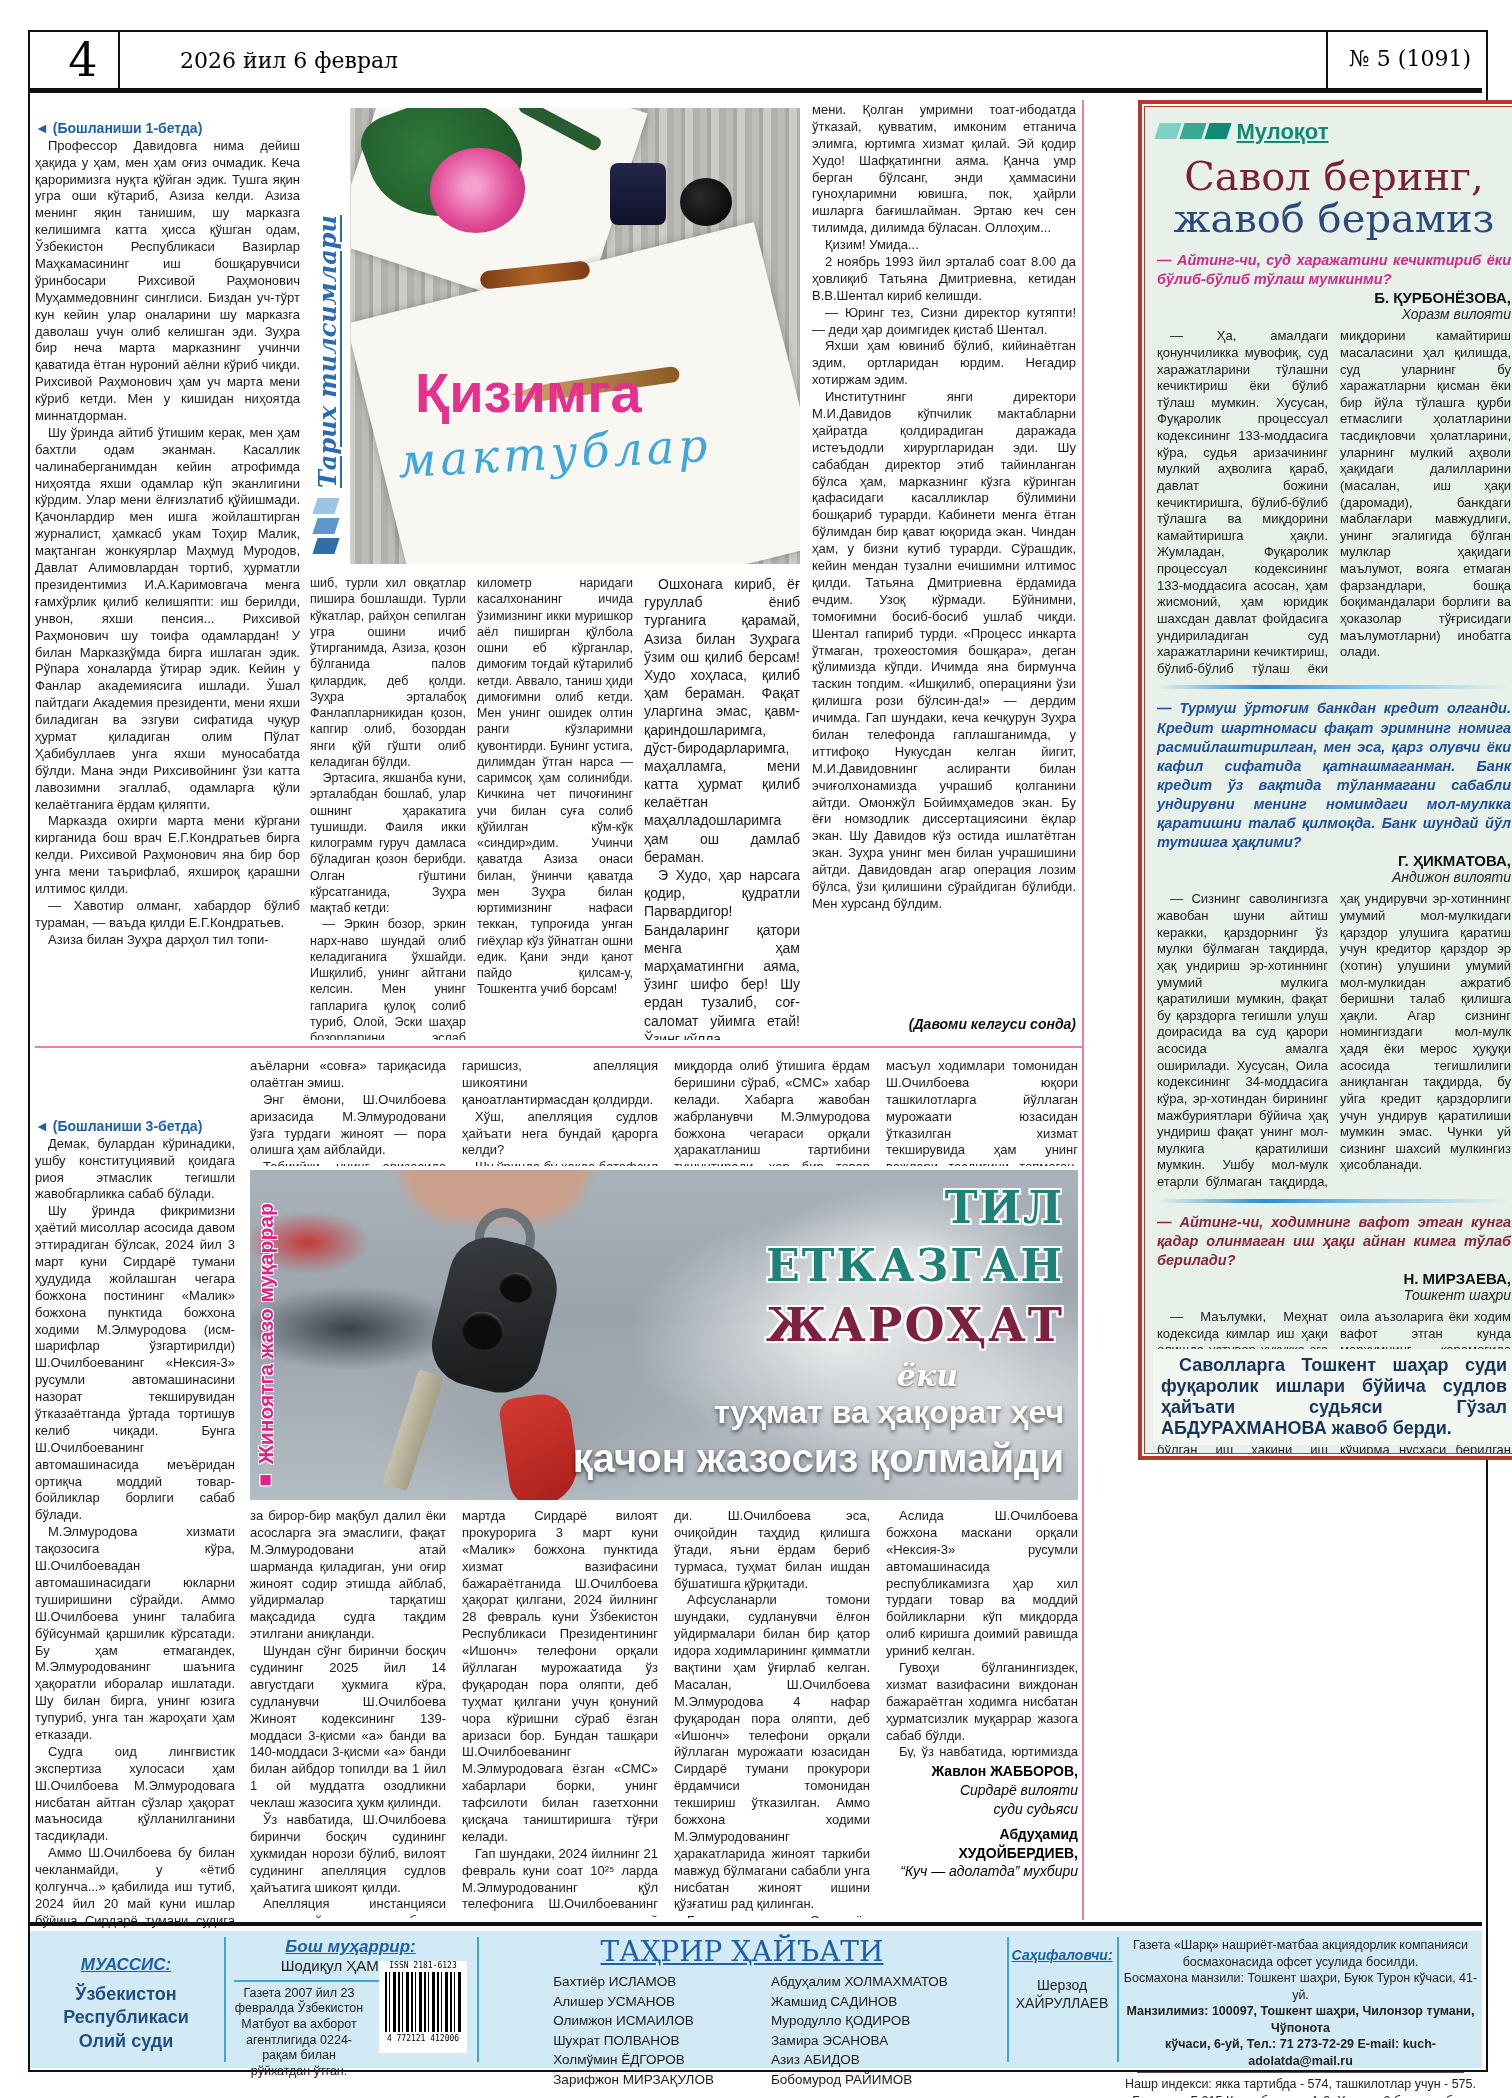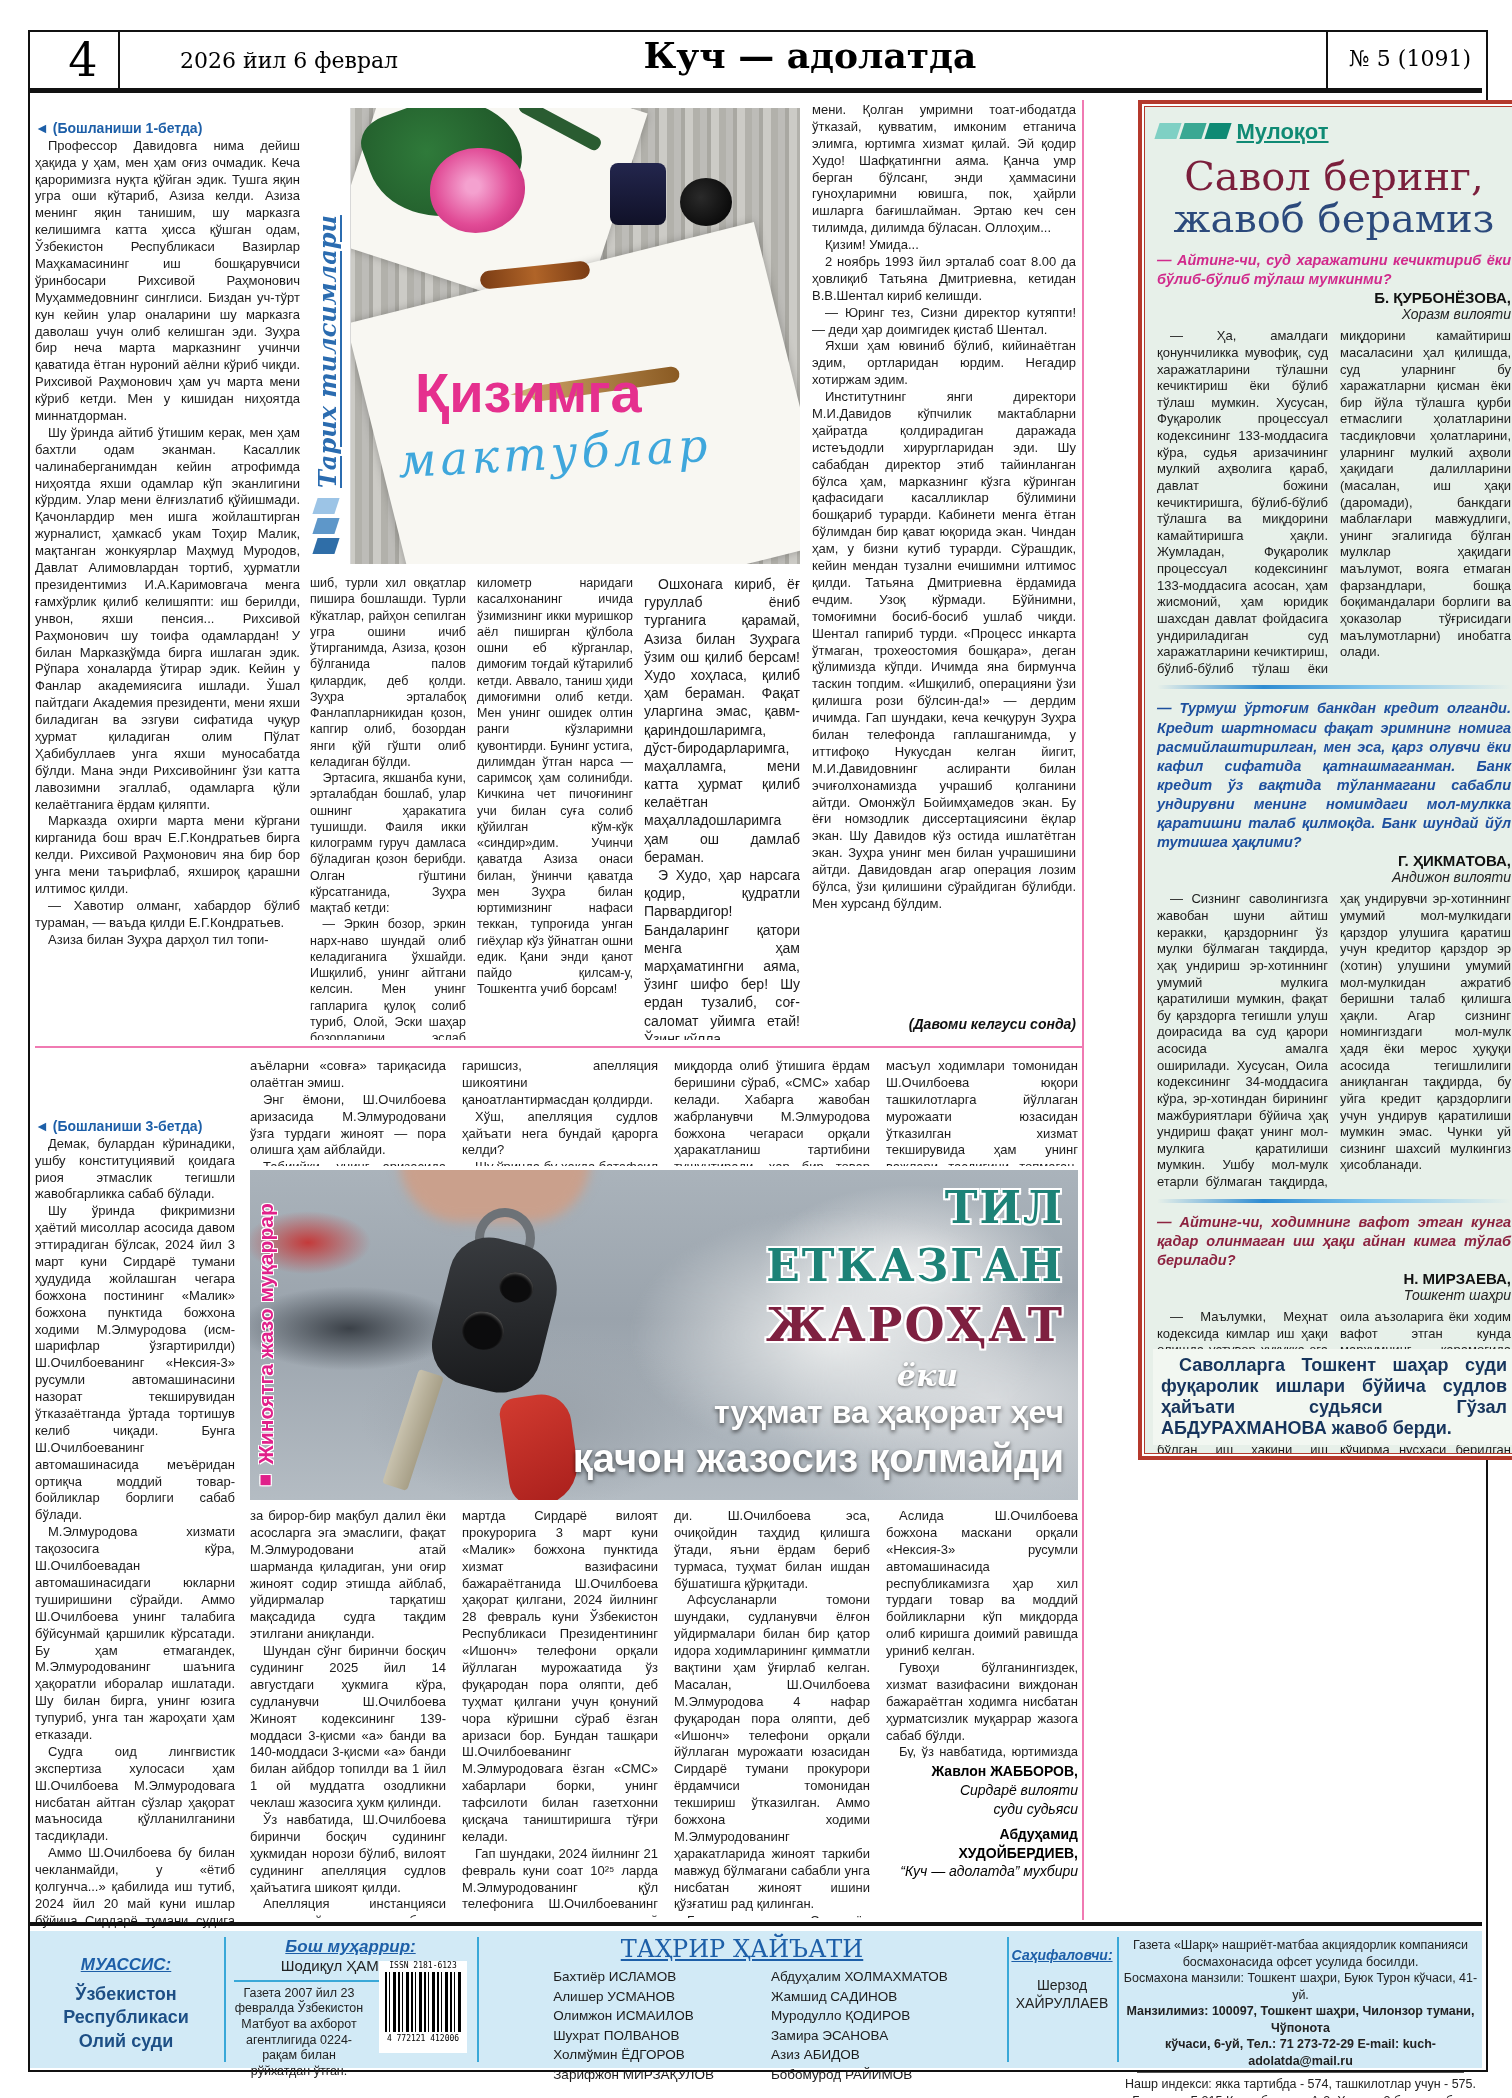--- a/index.html
+++ b/index.html
@@ -71,21 +71,21 @@
   .qa-foot{position:absolute;left:8px;right:8px;bottom:8px;background:#f2f7f1;padding:6px 8px;font-weight:bold;font-size:18px;color:#16345c;text-align:justify;}
   
   .fdbl{position:absolute;left:30px;top:1922px;width:1452px;height:7px;border-top:4px solid #111;border-bottom:1px solid #111;}
   .fband{position:absolute;left:30px;top:1931px;width:1452px;height:137px;background:#d2eaf6;}
   .fcell{position:absolute;top:0;height:137px;box-sizing:border-box;}
   .fsep{position:absolute;top:6px;height:125px;width:0;border-left:2px solid #39a8d8;}
   .fhead{color:#1d5fa8;font-weight:bold;font-style:italic;font-size:17px;text-decoration:underline;text-align:center;}
   .forg{color:#1d4f85;font-weight:bold;font-size:18px;text-align:center;line-height:1.3;margin-top:8px;}
   .fsm{font-size:12.5px;color:#222;text-align:center;line-height:1.25;}
   .fnames{font-size:13.5px;color:#1b1b1b;line-height:1.45;margin-left:17px;}
-  .tahr{font-family:"DejaVu Serif",serif;font-size:24px;color:#1d5fa8;text-decoration:underline;text-align:center;}
+  .tahr{font-family:"DejaVu Serif",serif;font-size:28px;color:#1d5fa8;text-decoration:underline;text-align:center;}
   .barcode{position:absolute;right:8px;top:30px;width:88px;height:92px;background:#fff;text-align:center;}
   .bars{margin:2px 6px;height:60px;background:repeating-linear-gradient(90deg,#000 0 2px,#fff 2px 4px,#000 4px 5px,#fff 5px 8px,#000 8px 11px,#fff 11px 13px);}
   .bctxt{font-size:8px;font-family:"DejaVu Sans Mono",monospace;}
   .fr-lines{font-size:12.5px;line-height:1.32;color:#222;text-align:center;padding-top:6px;}
   .fr-lines .b{font-weight:bold;}
   .fr-hr{border-top:1px solid #555;margin:3px 18px;}
   .byline{position:absolute;text-align:right;font-size:14px;line-height:1.35;}
   .byline .n{font-weight:bold;} .byline .r{font-style:italic;}
   .ending{font-weight:bold;font-style:italic;text-align:right;font-size:14px;color:#111;}
 </style>
@@ -93,21 +93,20 @@
 <body>
 
 <div class="page">
   <div class="frame"></div>
 
   <div class="hband">
     <div class="hnum">4</div>
     <div class="hsep1"></div>
     <div class="hsep2"></div>
     <div class="hdate">2026 йил 6 феврал</div>
-    <div class="htitle">Куч — адолатда</div>
     <div class="hissue">№ 5 (1091)</div>
   </div>
 
   <div>
     <div class="bt" style="left:35px;top:102px;width:265px;height:940px;">
       <span class="cont">◄ </span><span class="cont">(Бошланиши 1-бетда)</span>
       <span> Профессор Давидовга нима дейиш ҳақида у ҳам, мен ҳам оғиз очмадик. Кеча қароримизга нуқта қўйган эдик. Тушга яқин угра оши кўтариб, Азиза келди. Азиза менинг яқин танишим, шу марказга келишимга катта ҳисса қўшган одам, Ўзбекистон Республикаси Вазирлар Маҳкамасининг иш бошқарувчиси ўринбосари Рихсивой Раҳмонович Муҳаммедовнинг синглиси. Биздан уч-тўрт кун кейин улар оналарини шу марказга даволаш учун олиб келишган эди. Зуҳра бир неча марта марказнинг учинчи қаватида ётган нуроний аёлни кўриб чиқди. Рихсивой Раҳмонович ҳам уч марта мени кўриб кетди. Мен у кишидан ниҳоятда миннатдорман.
  Шу ўринда айтиб ўтишим керак, мен ҳам бахтли одам эканман. Касаллик чалинаберганимдан кейин атрофимда ниҳоятда яхши одамлар кўп эканлигини кўрдим. Улар мени ёлғизлатиб қўйишмади. Қачонлардир мен ишга жойлаштирган журналист, ҳамкасб укам Тоҳир Малик, мақтанган жонкуярлар Маҳмуд Муродов, Давлат Алимовлардан тортиб, ҳурматли президентимиз И.А.Каримовгача менга ғамхўрлик қилиб келишяпти: иш берилди, унвон, яхши пенсия... Рихсивой Раҳмонович шу тоифа одамлардан! У билан Марказқўмда бирга ишлаган эдик. Рўпара хоналарда ўтирар эдик. Кейин у Фанлар академиясига ишлади. Ўшал пайтдаги Академия президенти, мени яхши биладиган ва эзгуви сифатида чуқур ҳурмат қиладиган олим Пўлат Ҳабибуллаев унга яхши муносабатда бўлди. Мана энди Рихсивойнинг ўзи катта лавозимни эгаллаб, одамларга қўли келаётганига ёрдам қиляпти.
  Марказда охирги марта мени кўргани кирганида бош врач Е.Г.Кондратьев бирга келди. Рихсивой Раҳмонович яна бир бор унга мени таърифлаб, яхшироқ қарашни илтимос қилди.
  — Хавотир олманг, хабардор бўлиб тураман, — ваъда қилди Е.Г.Кондратьев.

